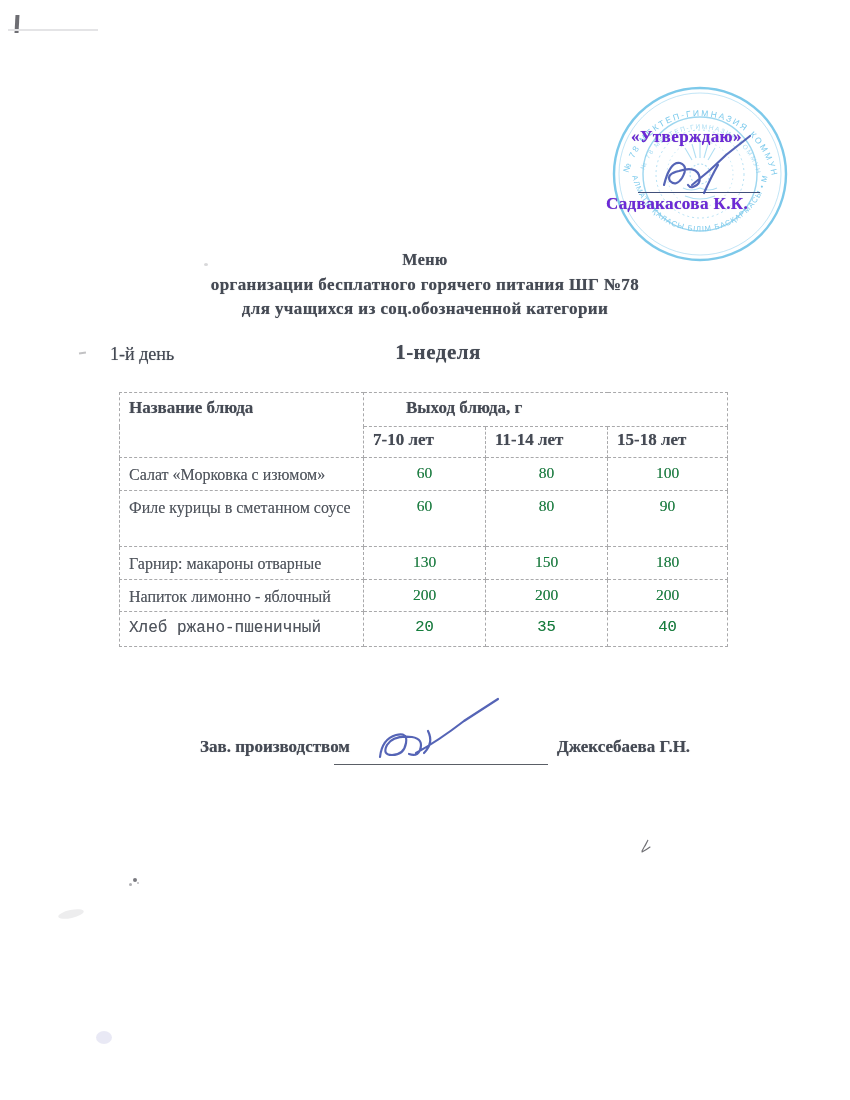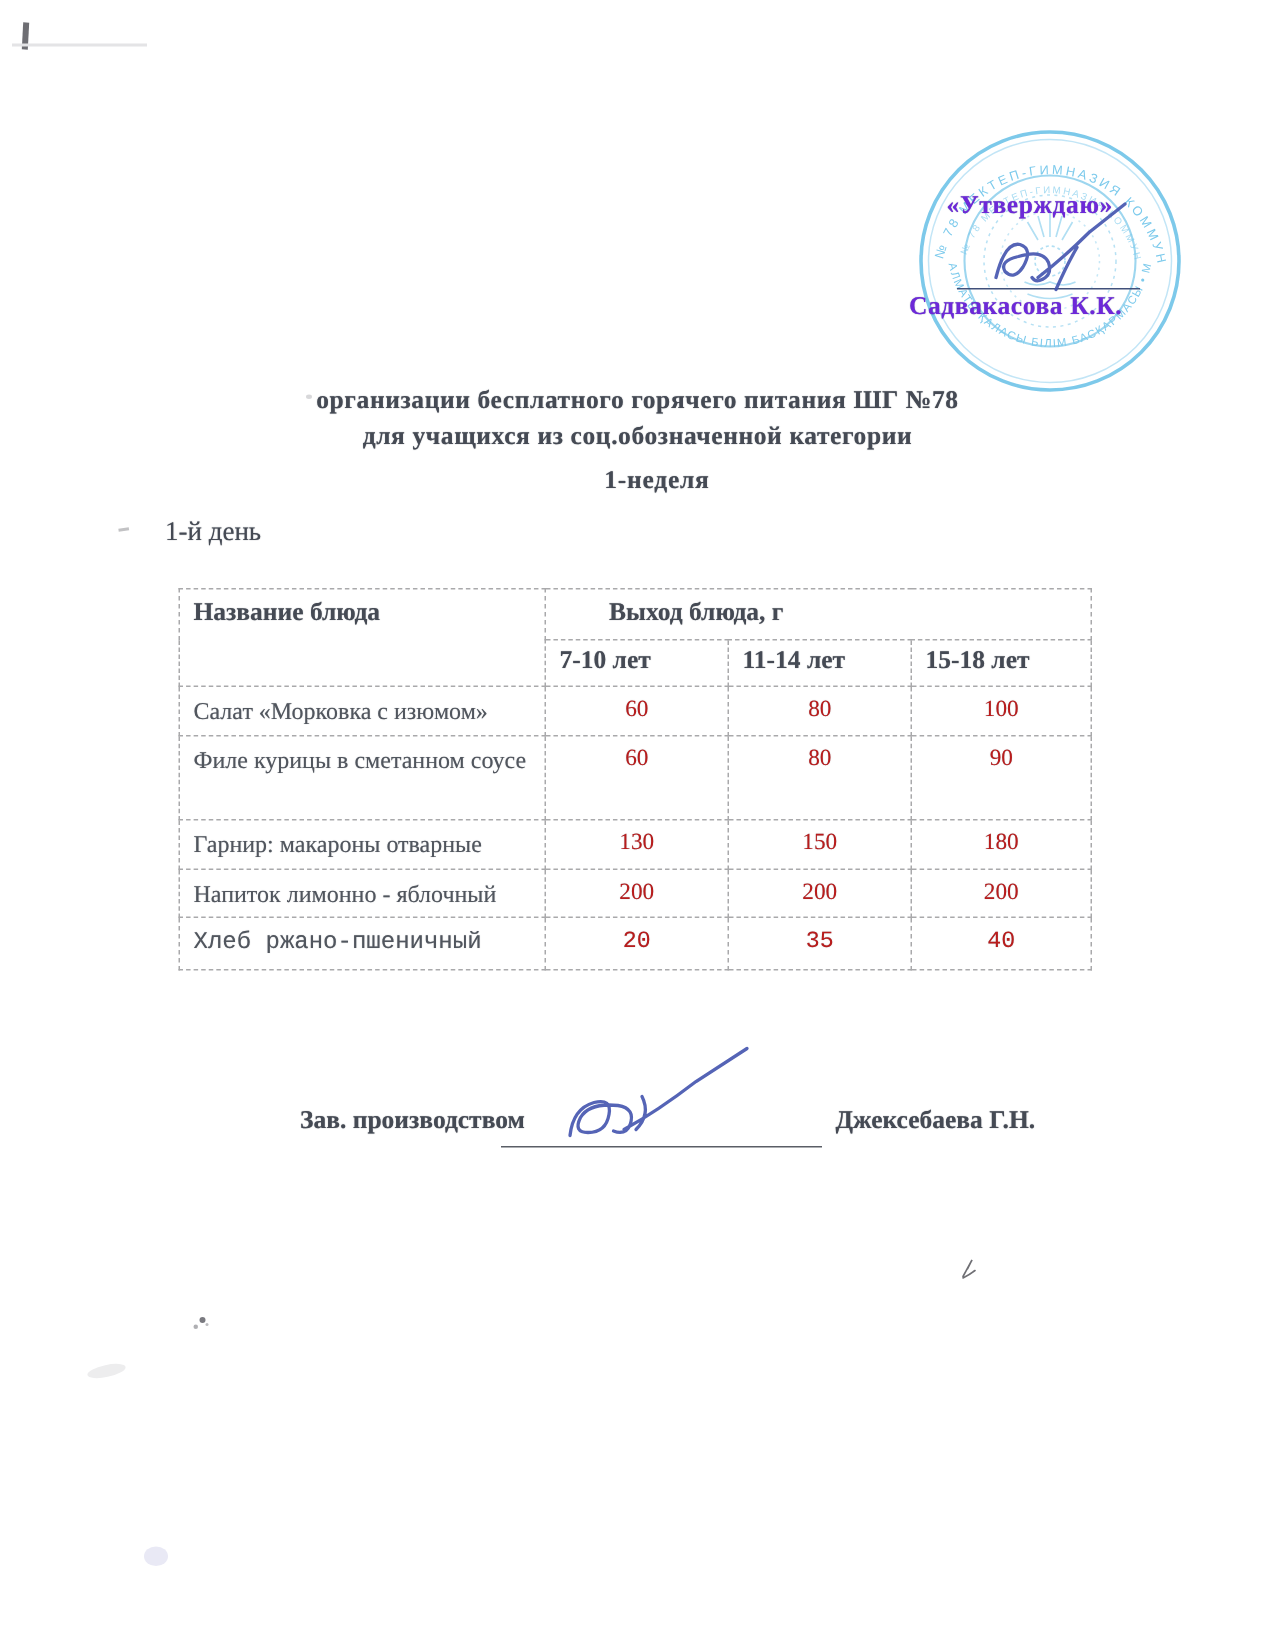--- a/index.html
+++ b/index.html
@@ -33,35 +33,35 @@
   .st-name{left:606px;top:194px;width:190px;font-size:17px;}
   .pen-sign{position:absolute;}
   .pen-director{left:652px;top:133px;}
   .pen-manager{left:372px;top:697px;}
   
   .title-block{position:absolute;left:0;top:251px;width:850px;text-align:center;font-weight:bold;
     text-shadow:0 0 .7px rgba(69,74,84,.7);}
   .t-menu{font-size:16px;letter-spacing:.5px;}
   .t-line2{font-size:17px;margin-top:6px;letter-spacing:.4px;}
   .t-line3{font-size:17px;margin-top:4px;letter-spacing:.4px;}
-  .t-week{font-size:17px;margin-top:9px;letter-spacing:.5px;padding-left:26px;}
+  .t-week{font-size:21px;margin-top:21px;letter-spacing:.5px;padding-left:26px;}
   .day-label{position:absolute;left:110px;top:344px;font-size:18px;font-weight:normal;
     text-shadow:0 0 .7px rgba(69,74,84,.7);}
   
   .menu-table{position:absolute;left:119px;top:392px;width:608px;border-collapse:collapse;table-layout:fixed;
     font-family:"Liberation Serif", serif;}
   .menu-table td,.menu-table th{border:1px dashed #a9a9ab;vertical-align:top;overflow:hidden;}
   .menu-table th{font-weight:bold;font-size:17px;color:#454a54;text-align:left;
     text-shadow:0 0 .7px rgba(69,74,84,.6);}
   .th-dish{padding:5px 6px 0 9px;}
   .th-output{padding:5px 0 0 42px;height:28px;}
   .th-age{padding:3px 0 0 9px;height:27px;}
   .td-dish{font-size:16px;color:#51565e;padding:6px 8px 0 9px;line-height:1.35;
     text-shadow:0 0 .6px rgba(81,86,94,.55);}
-  .td-num{font-size:15.5px;color:#b91c1c;text-align:center;padding-top:6px;
+  .td-num{font-size:15.5px;color:#15803d;text-align:center;padding-top:6px;
     text-shadow:0 0 .6px rgba(93,97,105,.55);}
   
   .footer-line{position:absolute;left:200px;top:737px;font-size:17px;font-weight:bold;white-space:nowrap;
     text-shadow:0 0 .7px rgba(69,74,84,.7);}
   .footer-underline{position:absolute;left:334px;top:742px;width:214px;height:22px;border-bottom:1.6px solid #5a5e66;}
   .footer-name{position:absolute;left:557px;top:737px;font-size:17px;font-weight:bold;white-space:nowrap;
     text-shadow:0 0 .7px rgba(69,74,84,.7);}
 </style>
 </head>
 <body>
@@ -116,20 +116,21 @@
   <div class="st-sigline"></div>
   <div class="stamp-overlay st-name">Садвакасова К.К.</div>
 
   <div class="pen-sign pen-director">
     <svg width="110" height="72" viewBox="0 0 110 72">
       <path d="M12,52 Q18,28 28,30 Q37,33 30,45 Q24,54 18,48 Q14,41 27,38 Q43,33 47,42 Q50,51 41,54 Q38,55 36,52 M40,52 Q58,38 74,22 L98,3 M52,60 Q60,42 66,32" fill="none" stroke="#4353ae" stroke-width="2.2" stroke-linecap="round" opacity=".9"></path>
     </svg>
   </div>
 
   <div class="title-block">
+    <div class="t-menu">Меню</div>
     <div class="t-line2">организации бесплатного горячего питания ШГ №78</div>
     <div class="t-line3">для учащихся из соц.обозначенной категории</div>
     <div class="t-week">1-неделя</div>
   </div>
   <div class="day-label">1-й день</div>
 
   <table class="menu-table">
     <colgroup>
       <col style="width:244px">
         <col style="width:122px">

